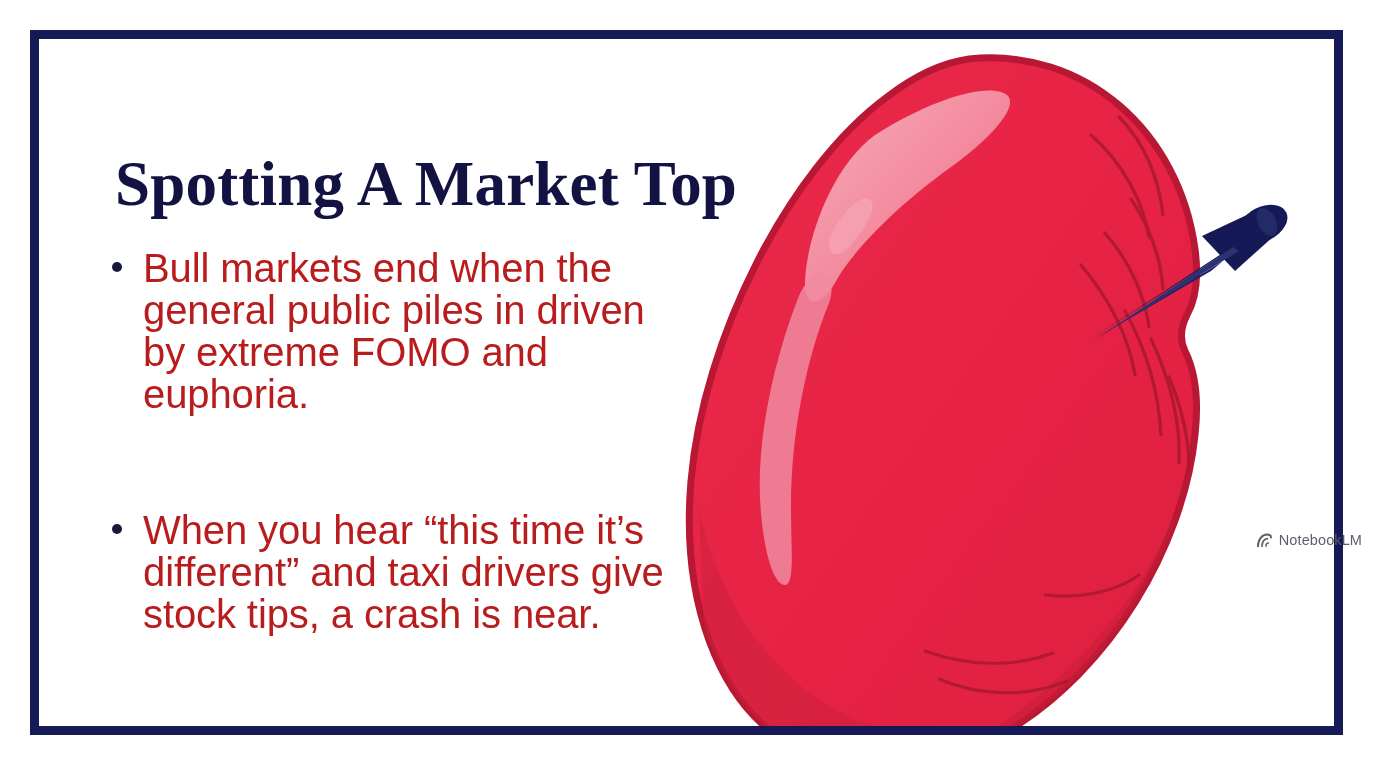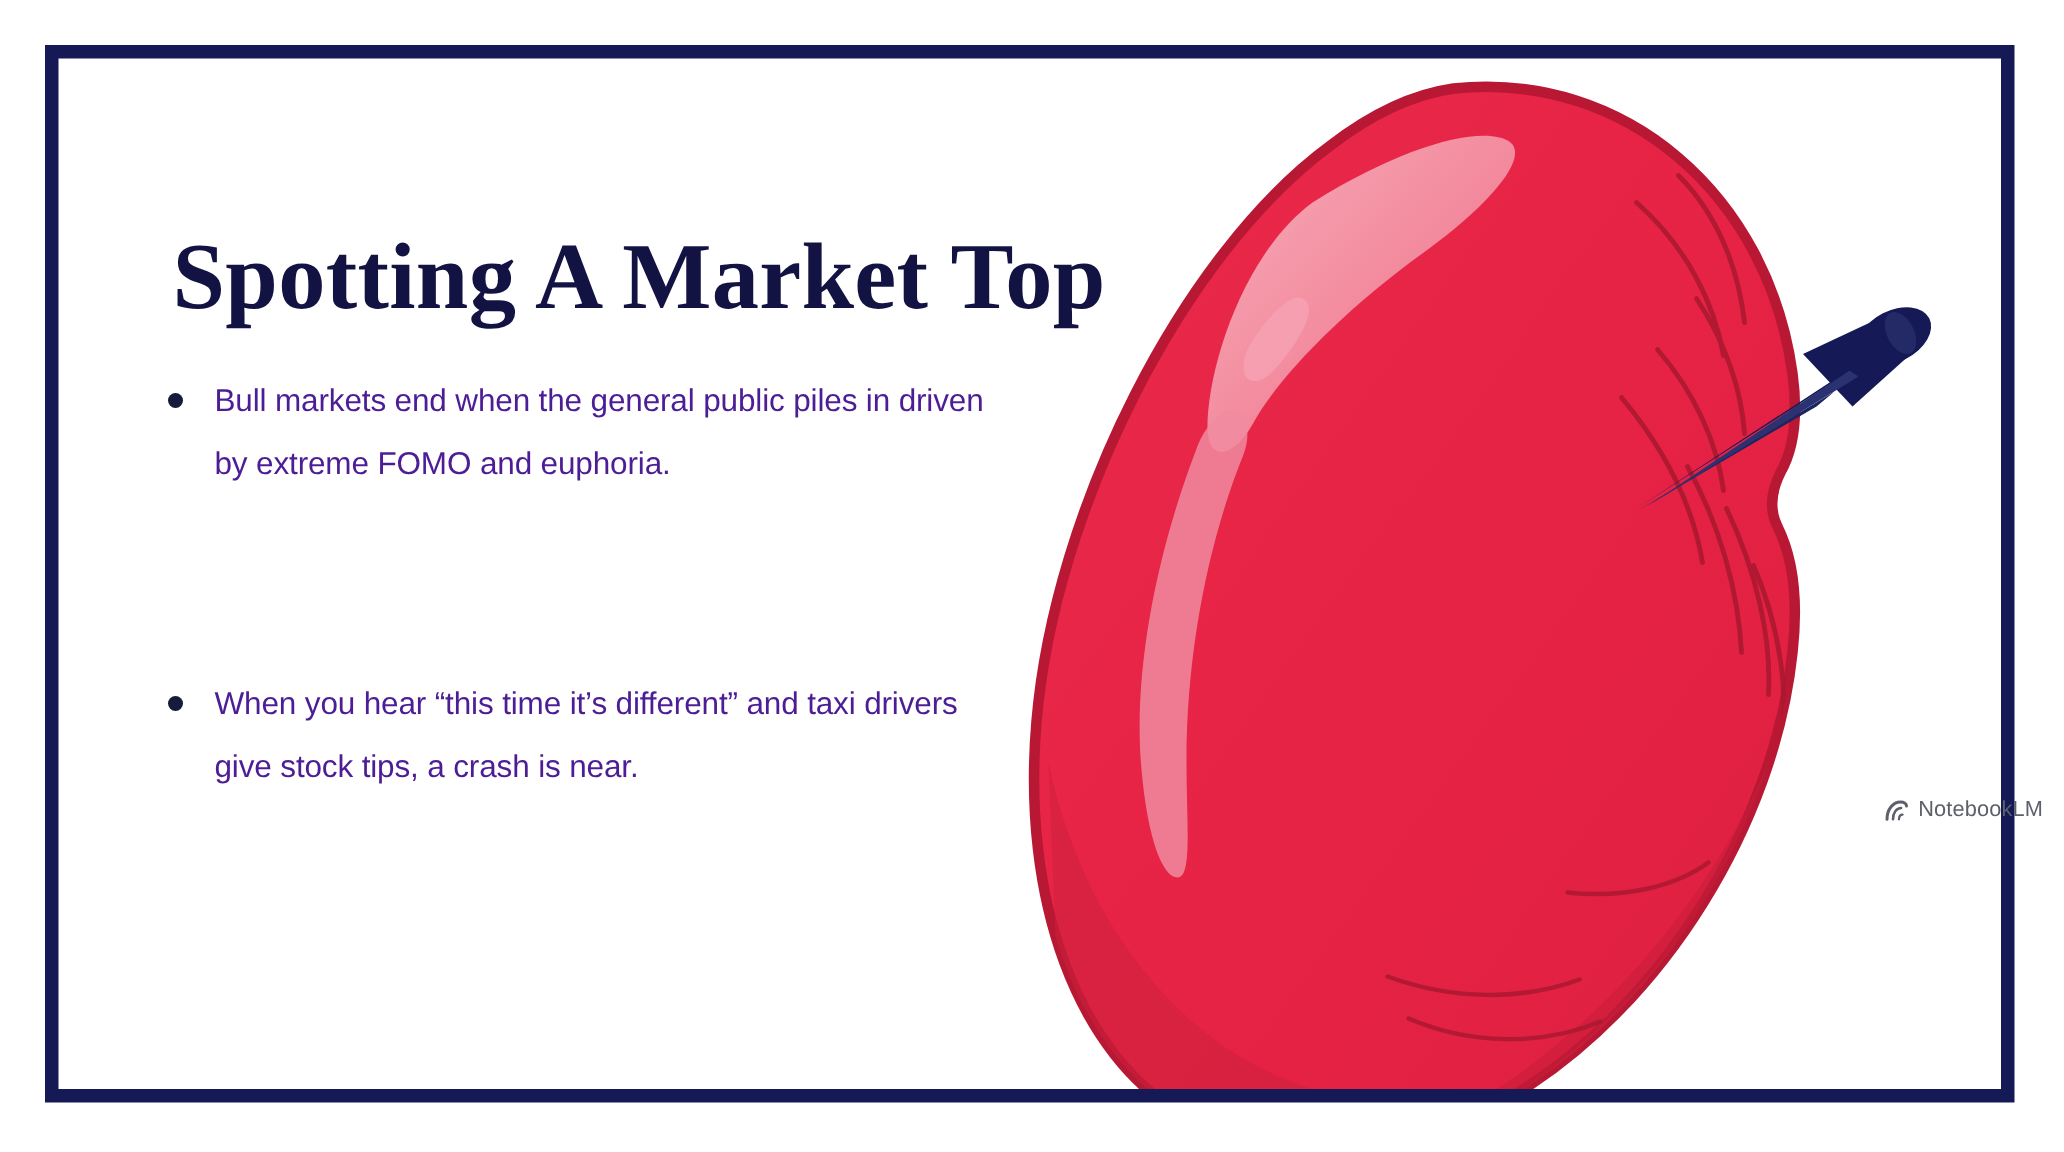--- a/index.html
+++ b/index.html
@@ -53,27 +53,27 @@
   
   #bullets {
     position: absolute;
     left: 68px;
     top: 208px;
     width: 560px;
   }
   .bullet-item {
     position: relative;
     padding-left: 36px;
-    font-size: 21px;
+    font-size: 40px;
     line-height: 42px;
-    color: #4c1d95;
+    color: #b91c1c;
     letter-spacing: -0.1px;
   }
   .bullet-item + .bullet-item {
-    margin-top: 118px;
+    margin-top: 94px;
   }
   .bullet-dot {
     position: absolute;
     left: 5px;
     top: 15px;
     width: 10px;
     height: 10px;
     border-radius: 50%;
     background: #181a3c;
   }

